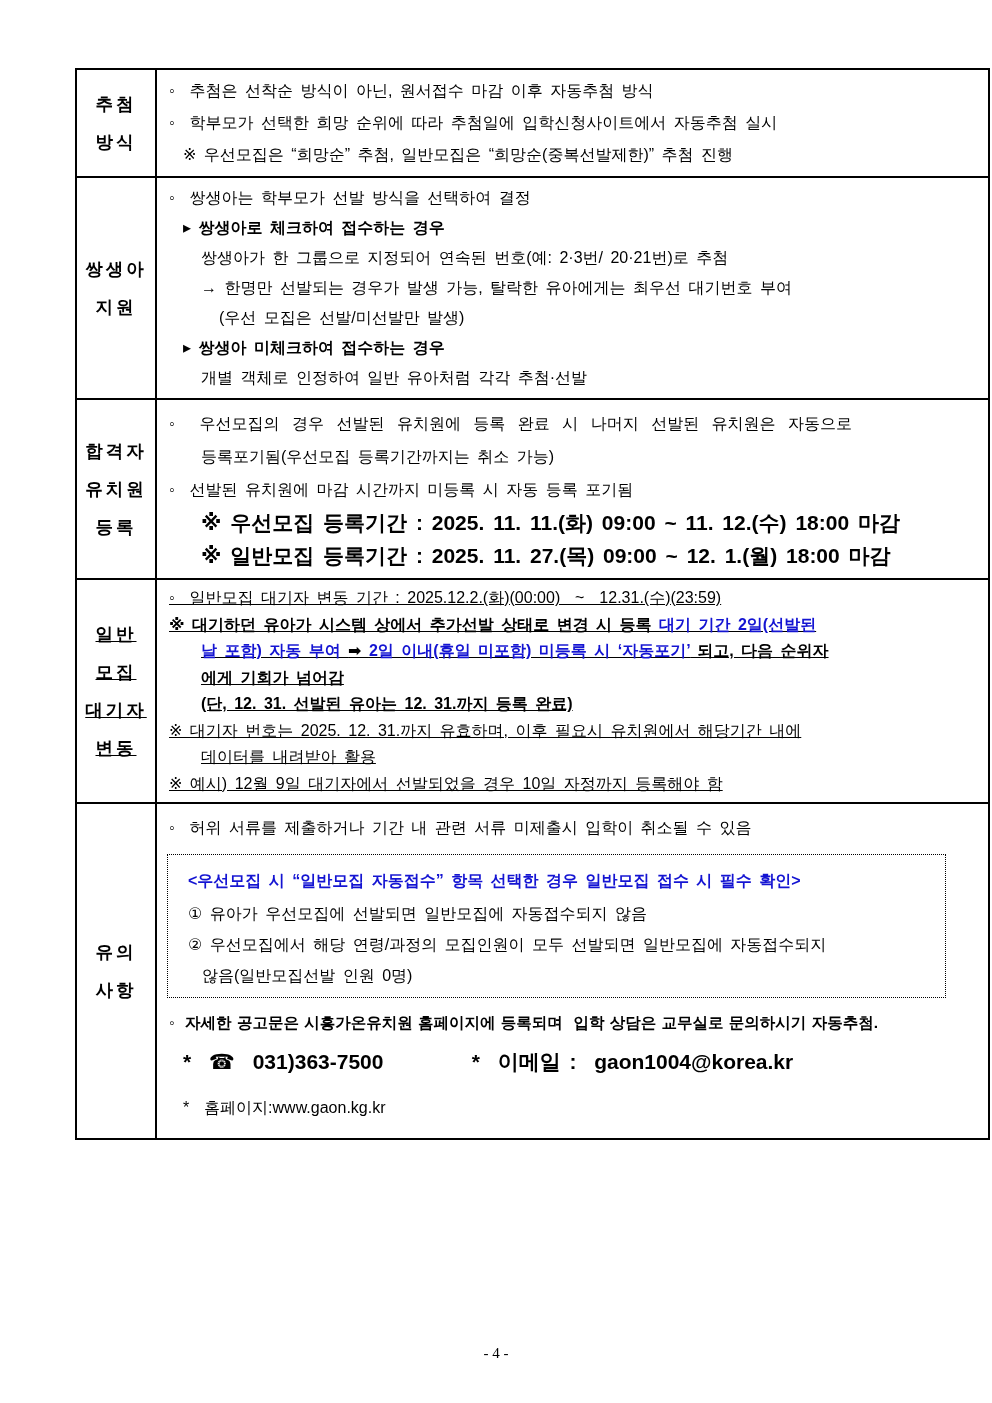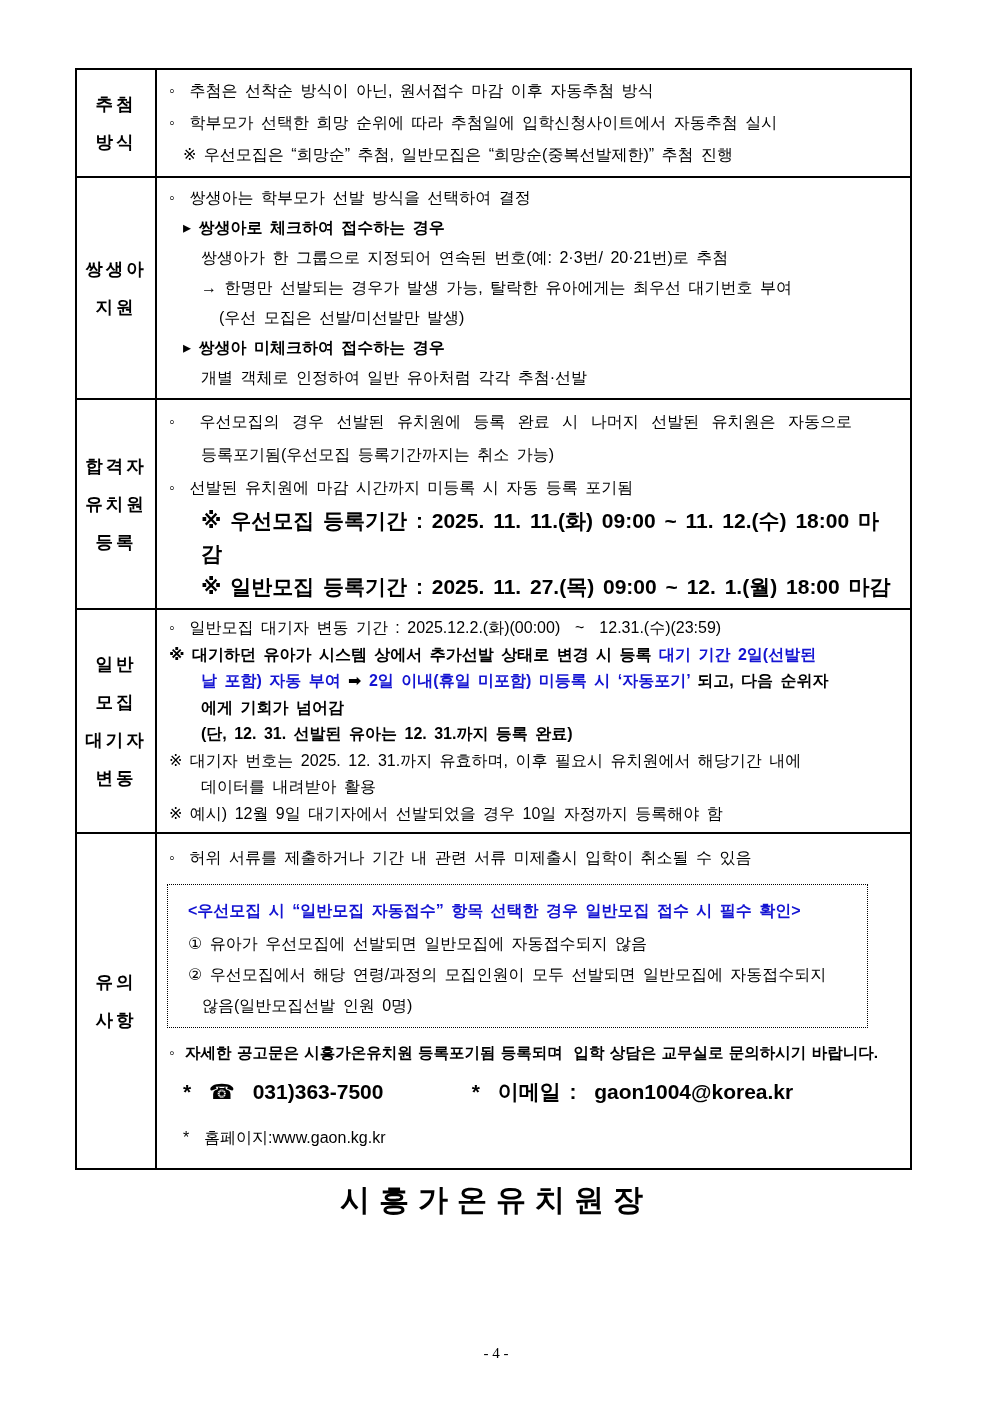--- a/index.html
+++ b/index.html
@@ -1,38 +1,38 @@
 <!DOCTYPE html>
 <html style="--accent: #1414d2;"><head>
 <meta charset="utf-8">
 <style>
   html,body { margin:0; padding:0; background:#fff; }
   body { font-family:"Liberation Sans","DejaVu Sans",sans-serif; color:#000; }
   .page { position:relative; width:992px; height:1403px; background:#fff; overflow:hidden; }
 
-  .notice-table { position:absolute; left:75px; top:68px; width:837px; border-collapse:collapse; table-layout:fixed; }
+  .notice-table { position:absolute; left:75px; top:68px; width:915px; border-collapse:collapse; table-layout:fixed; }
   .notice-table td { border:2px solid #000; vertical-align:middle; }
 
   .label-cell { width:76px; text-align:center; font-weight:bold; font-size:17.5px; letter-spacing:3px; line-height:38px; padding:2px 1px; }
   .content-cell { padding:5px 16px 5px 4px; font-size:16px; }
 
   .line { white-space:pre-wrap; word-spacing:3px; line-height:31px; }
   .ind0 { padding-left:8px; }
   .ind1 { padding-left:22px; }
   .ind2 { padding-left:40px; }
   .ind3 { padding-left:58px; }
 
   .seg.r  { font-weight:normal; }
   .seg.b  { font-weight:bold; }
   .seg.bb { font-weight:bold; color:var(--accent,#1414d2); }
 
   .row-0 td { height:95px; }   .row-0 .line { line-height:32px; }
   .row-1 td { height:209px; }  .row-1 .line { line-height:30px; }
   .row-2 td { height:168px; }  .row-2 .line { line-height:33px; }
-  .row-3 td { height:212px; }  .row-3 .line { line-height:26.5px; }
+  .row-3 td { height:212px;text-decoration:underline; }  .row-3 .line { line-height:26.5px; }
   .row-4 td { height:324px; }  .row-4 .line { line-height:33px; }
 
   .em   { font-size:21px; }
   .wide { word-spacing:8px; }
   .fit  { word-spacing:1px; font-size:15.5px; }
   .tall { line-height:46px !important; }
 
   .box { border:1.5px dotted #000; margin:10px 26px 8px 6px; padding:6px 12px; }
   .box .line { line-height:31px; }
   .box-title { padding-top:4px; padding-bottom:2px; }
@@ -125,23 +125,22 @@
             <div class="blk">
               <div class="line ind0"><span class="seg r">◦  허위 서류를 제출하거나 기간 내 관련 서류 미제출시 입학이 취소될 수 있음</span></div>
             </div>
             <div class="box">
               <div class="line ind0 box-title"><span class="seg bb">&lt;우선모집 시 “일반모집 자동접수” 항목 선택한 경우 일반모집 접수 시 필수 확인&gt;</span></div>
               <div class="line ind0"><span class="seg r">① 유아가 우선모집에 선발되면 일반모집에 자동접수되지 않음</span></div>
               <div class="line ind0"><span class="seg r">② 우선모집에서 해당 연령/과정의 모집인원이 모두 선발되면 일반모집에 자동접수되지</span></div>
               <div class="line ind1"><span class="seg r">않음(일반모집선발 인원 0명)</span></div>
             </div>
             <div class="blk">
-              <div class="line ind0 fit"><span class="seg b">◦  자세한 공고문은 시흥가온유치원 등록포기됨 등록되며  입학 상담은 교무실로 문의하시기 바랍니다.</span></div>
+              <div class="line ind0 fit"><span class="seg b">◦  자세한 공고문은 시흥가온유치원 홈페이지에 등록되며  입학 상담은 교무실로 문의하시기 자동추첨.</span></div>
               <div class="line ind1 tall em"><span class="seg b">*  ☎  031)363-7500          *  이메일 :  gaon1004@korea.kr</span></div>
               <div class="line ind1 tall"><span class="seg r">*  홈페이지:www.gaon.kg.kr</span></div>
             </div>
           </td>
         </tr>
       </tbody>
   </table>
-  <div class="signature">시흥가온유치원장</div>
   <div class="page-number">- 4 -</div>
 </div>
 
 </body></html>

